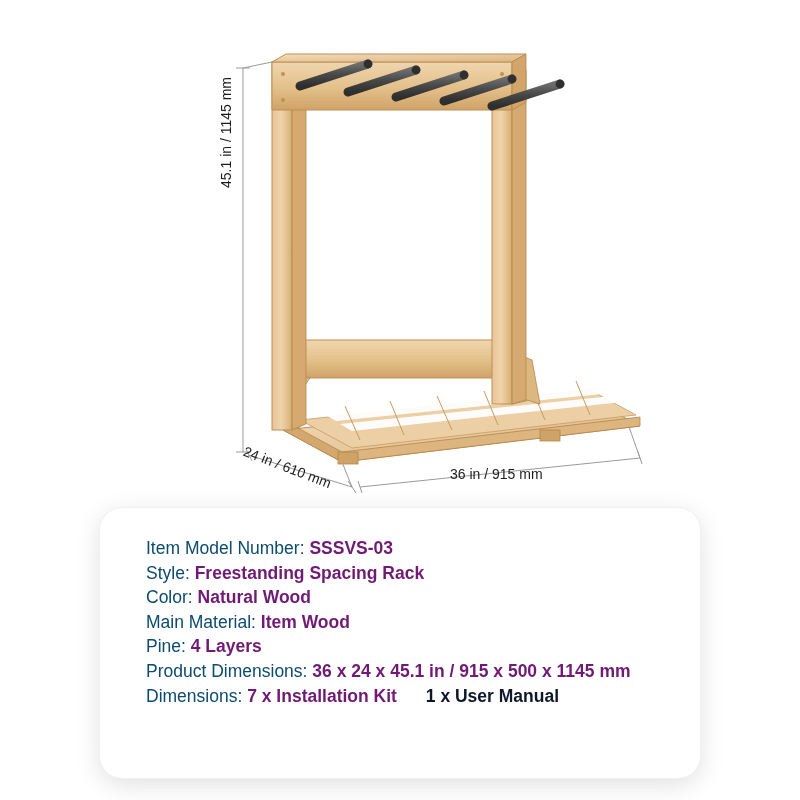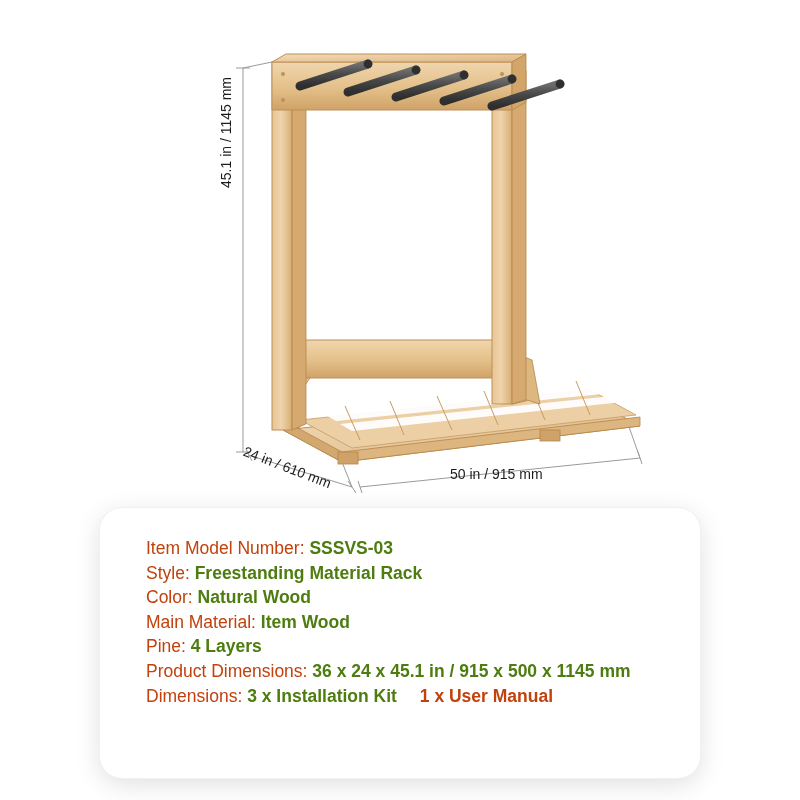--- a/index.html
+++ b/index.html
@@ -64,30 +64,30 @@
     padding: 28px 0 0 46px;
   }
   .spec-row {
     font-size: 17.5px;
     line-height: 24.6px;
     color: #1b1b1b;
     white-space: nowrap;
     font-family: "Liberation Sans", sans-serif;
   }
   .spec-label {
-    color: #c2410c;
+    color: #0c4a6e;
   }
   .spec-value {
-    color: #4d7c0f;
+    color: #701a75;
     font-weight: bold;
   }
   .spec-value-2 {
-    color: #c2410c;
+    color: #0f172a;
     font-weight: bold;
-    margin-left: 18px;
+    margin-left: 24px;
   }
 </style>
 </head>
 <body>
 
 <div id="product-area">
 
   <svg width="800" height="510" viewBox="0 0 800 510">
     <defs>
       <linearGradient id="woodV" x1="0" y1="0" x2="1" y2="0">
@@ -204,34 +204,34 @@
         <circle cx="368" cy="64" r="4.4"></circle>
         <circle cx="416" cy="70" r="4.4"></circle>
         <circle cx="464" cy="75" r="4.4"></circle>
         <circle cx="512" cy="79" r="4.4"></circle>
         <circle cx="560" cy="84" r="4.4"></circle>
       </g>
     </g>
   </svg>
 
   <div class="dim-label" id="dim-height-label">45.1 in / 1145 mm</div>
-  <div class="dim-label" id="dim-width-label">50 in / 915 mm</div>
+  <div class="dim-label" id="dim-width-label">36 in / 915 mm</div>
   <div class="dim-label" id="dim-depth-label">24 in / 610 mm</div>
 </div>
 
 <div id="spec-card">
 
   <div class="spec-row">
     <span class="spec-label">Item Model Number:</span>
     <span class="spec-value">SSSVS-03</span>
   </div>
 
   <div class="spec-row">
     <span class="spec-label">Style:</span>
-    <span class="spec-value">Freestanding Material Rack</span>
+    <span class="spec-value">Freestanding Spacing Rack</span>
   </div>
 
   <div class="spec-row">
     <span class="spec-label">Color:</span>
     <span class="spec-value">Natural Wood</span>
   </div>
 
   <div class="spec-row">
     <span class="spec-label">Main Material:</span>
     <span class="spec-value">Item Wood</span>
@@ -244,17 +244,17 @@
 
 
 
   <div class="spec-row">
     <span class="spec-label">Product Dimensions:</span>
     <span class="spec-value">36 x 24 x 45.1 in / 915 x 500 x 1145 mm</span>
   </div>
 
   <div class="spec-row">
     <span class="spec-label">Dimensions:</span>
-    <span class="spec-value">3 x Installation Kit</span>
+    <span class="spec-value">7 x Installation Kit</span>
     <span class="spec-value-2">1 x User Manual</span>
   </div>
 
 </div>
 
 </body></html>

